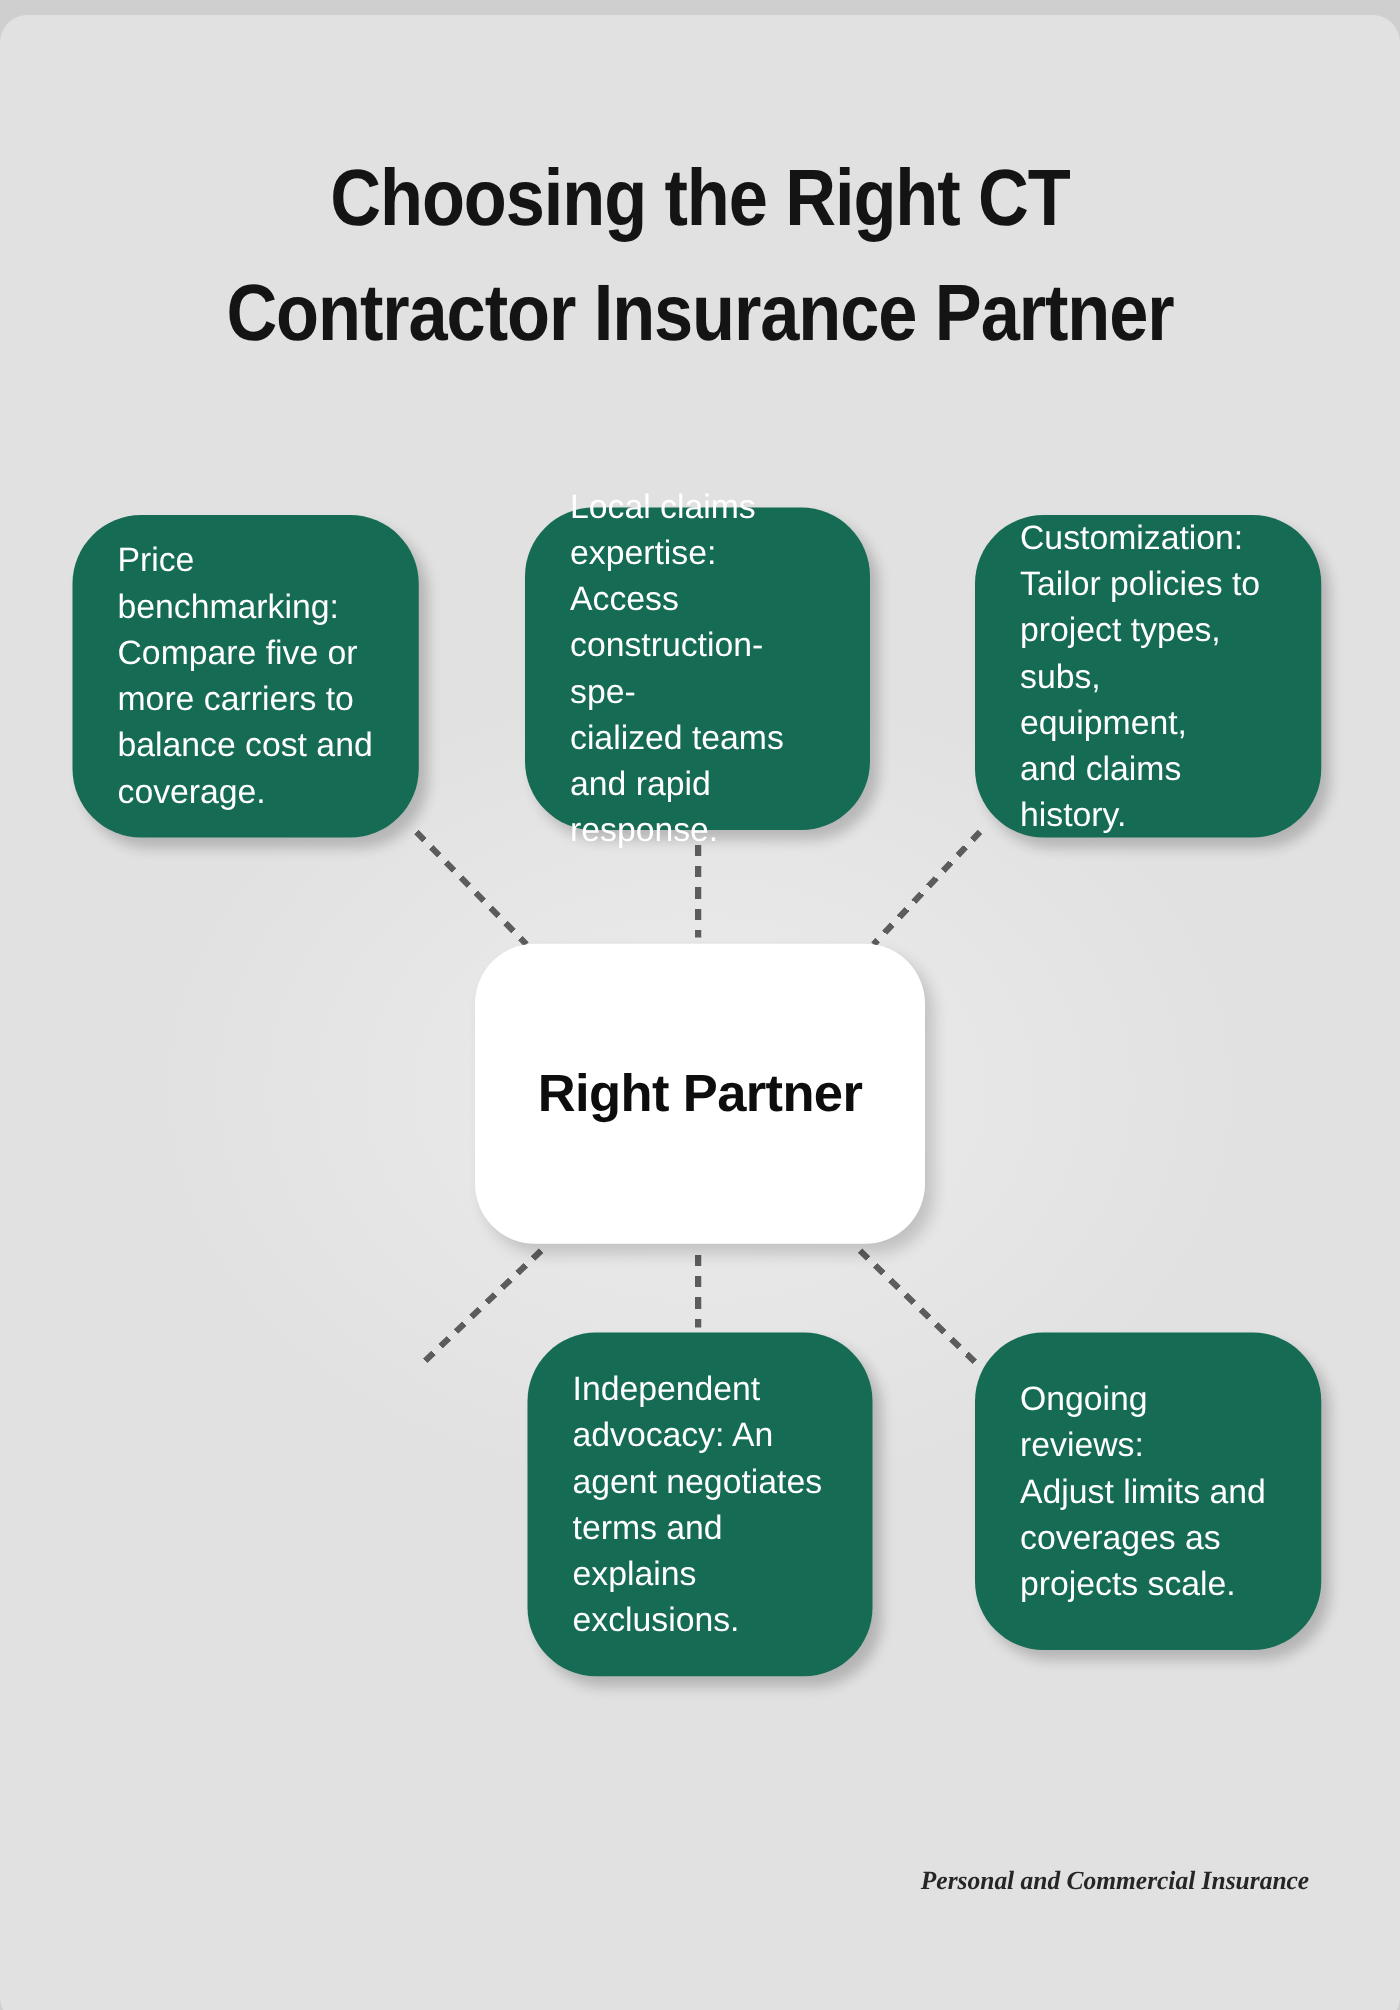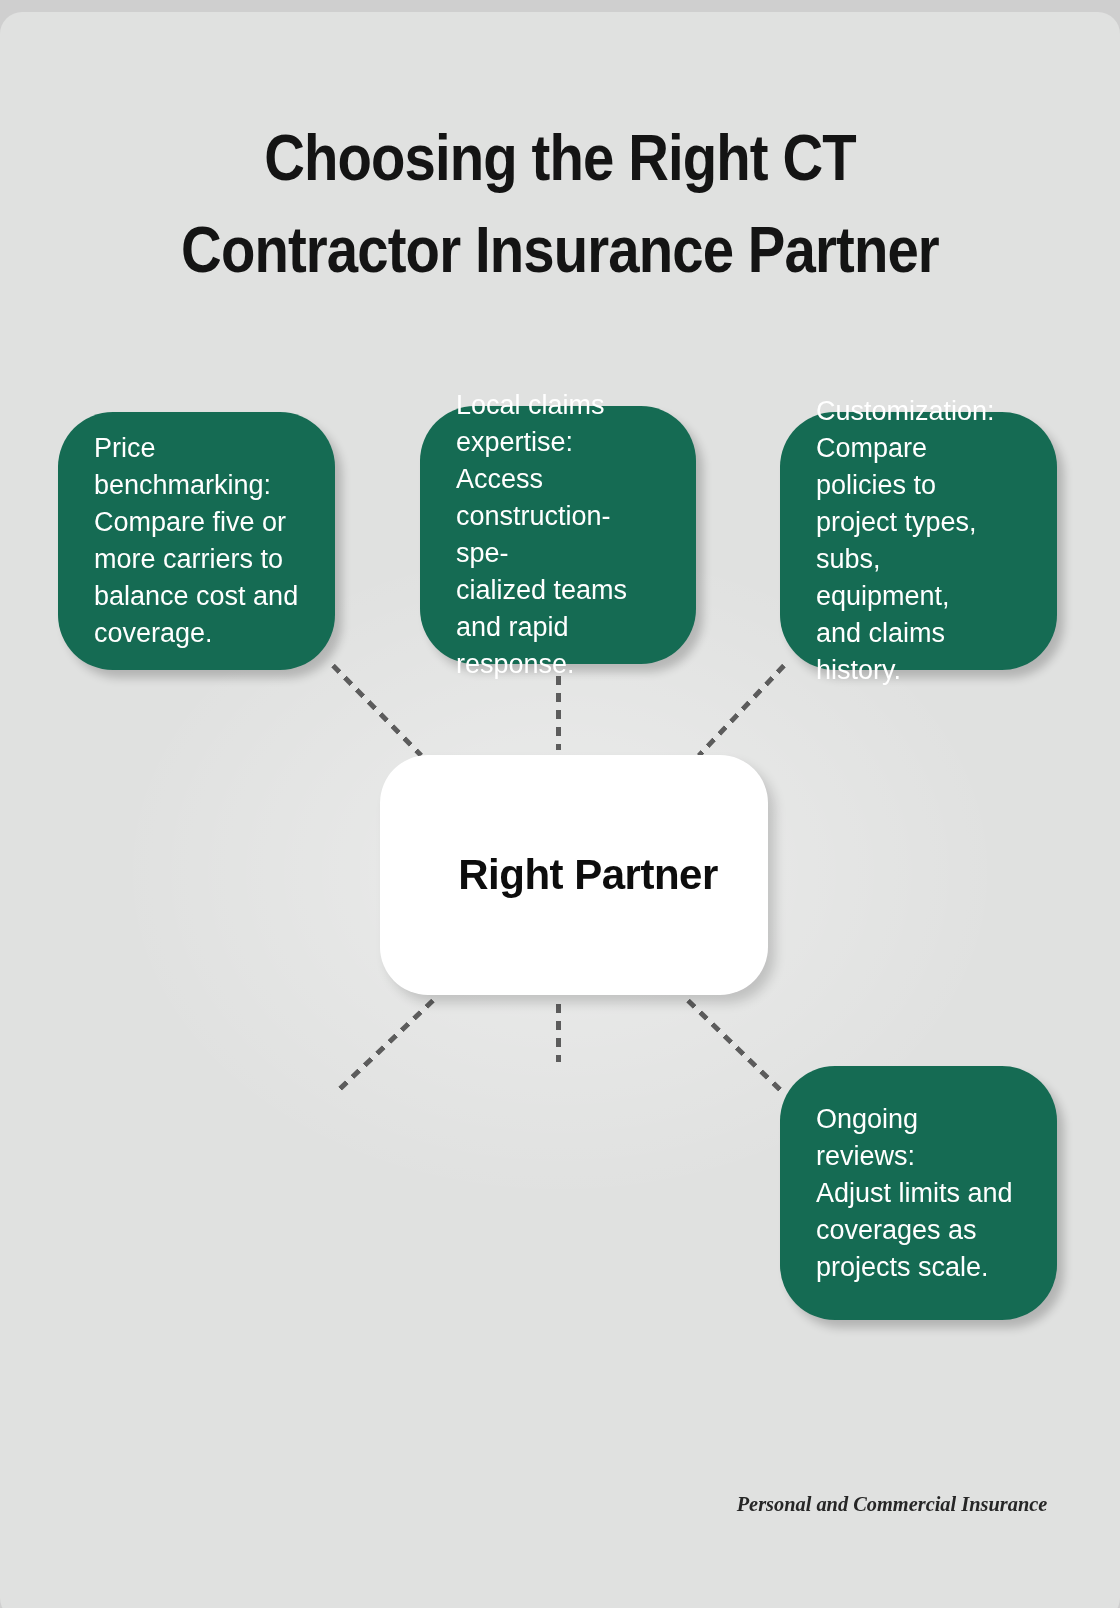--- a/index.html
+++ b/index.html
@@ -25,21 +25,21 @@
   .node-0{left:58px; top:400px; width:277px;height:258px;}
   .node-1{left:420px;top:394px; width:276px;height:258px;}
   .node-2{left:780px;top:400px; width:277px;height:258px;}
   .node-3{left:58px; top:1054px;width:281px;height:314px;}
   .node-4{left:422px;top:1054px;width:276px;height:275px;}
   .node-5{left:780px;top:1054px;width:277px;height:254px;}
   .center-box{
     position:absolute;left:380px;top:743px;width:360px;height:240px;
     background:#ffffff;border-radius:48px;display:flex;align-items:center;justify-content:center;
     box-shadow:7px 8px 12px rgba(0,0,0,.16);
-    color:#0d0d0d;font-weight:700;font-size:42px;letter-spacing:-.5px;padding-left:28px;
+    color:#0d0d0d;font-weight:700;font-size:42px;letter-spacing:-.5px;
   }
   .dash-h{
     position:absolute;height:5px;transform-origin:0 50%;
     background:repeating-linear-gradient(90deg,#5c5c5c 0 9px,rgba(0,0,0,0) 9px 17px);
   }
   .dash-v{
     position:absolute;width:5px;
     background:repeating-linear-gradient(180deg,#5c5c5c 0 9px,rgba(0,0,0,0) 9px 17px);
   }
   .dash-1{left:333px;top:651px;width:126px;transform:rotate(45.6deg);}
@@ -98,25 +98,33 @@
   <div class="node node-1">
     <span>Local claims
 expertise: Access
 construction-spe-
 cialized teams
 and rapid
 response.</span>
   </div>
   <div class="node node-2">
     <span>Customization:
-Compare policies to
+Tailor policies to
 project types,
 subs, equipment,
 and claims
 history.</span>
+  </div>
+  <div class="node node-4">
+    <span>Independent
+advocacy: An
+agent negotiates
+terms and
+explains
+exclusions.</span>
   </div>
   <div class="node node-5">
     <span>Ongoing reviews:
 Adjust limits and
 coverages as
 projects scale.</span>
   </div>
 
   <div class="dash-h dash-1"></div>
   <div class="dash-v dash-2"></div>

